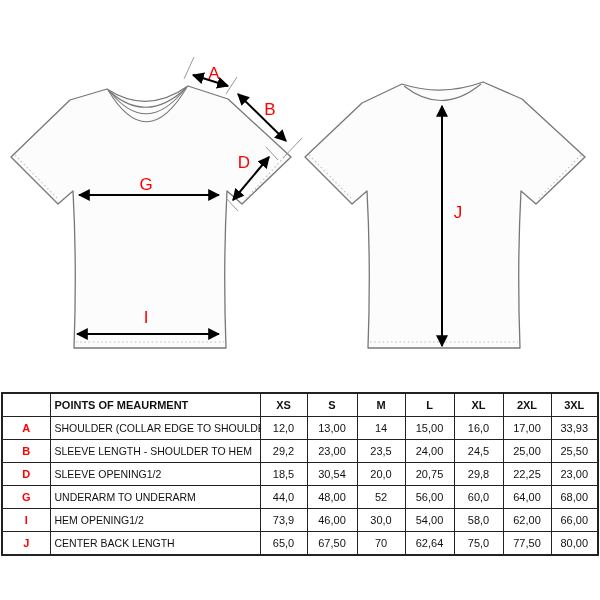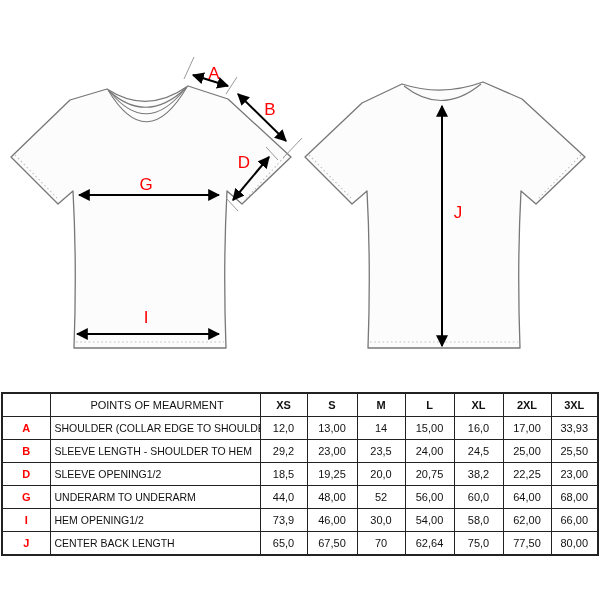--- a/index.html
+++ b/index.html
@@ -13,21 +13,21 @@
   .stitch{fill:none;stroke:#bfbfbf;stroke-width:1.1;stroke-dasharray:1.6 2.6;}
   .dim-line{stroke:#000;stroke-width:2;}
   .ext-line{stroke:#999;stroke-width:1;}
   .dim-label{fill:#ff0000;font-size:17px;font-family:"Liberation Sans",sans-serif;}
 
   
   table.size-table{position:absolute;left:1px;top:392px;border-collapse:collapse;table-layout:fixed;
     width:596px;border:2px solid #222;}
   .size-table td{border:1px solid #222;height:22px;padding:0;overflow:hidden;white-space:nowrap;
     font-size:11px;color:#111;text-align:center;vertical-align:middle;}
-  .size-table td.points{text-align:center;padding-left:4px;font-weight:normal;font-size:11px;}
+  .size-table td.points{text-align:left;padding-left:4px;font-weight:bold;font-size:11px;}
   .size-table td.size-h{font-weight:bold;}
   .size-table td.letter{color:#ff0000;font-weight:bold;}
   .size-table td.desc{text-align:left;padding-left:4px;font-size:10.5px;}
 </style>
 </head>
 <body>
 
 <div class="canvas">
 
   <svg class="diagram" width="600" height="385" viewBox="0 0 600 385">
@@ -120,24 +120,24 @@
         <td class="val">23,5</td>
         <td class="val">24,00</td>
         <td class="val">24,5</td>
         <td class="val">25,00</td>
         <td class="val">25,50</td>
       </tr>
       <tr>
         <td class="letter">D</td>
         <td class="desc">SLEEVE OPENING1/2</td>
         <td class="val">18,5</td>
-        <td class="val">19,25</td>
+        <td class="val">30,54</td>
         <td class="val">20,0</td>
         <td class="val">20,75</td>
-        <td class="val">38,2</td>
+        <td class="val">29,8</td>
         <td class="val">22,25</td>
         <td class="val">23,00</td>
       </tr>
       <tr>
         <td class="letter">G</td>
         <td class="desc">UNDERARM TO UNDERARM</td>
         <td class="val">44,0</td>
         <td class="val">48,00</td>
         <td class="val">52</td>
         <td class="val">56,00</td>

